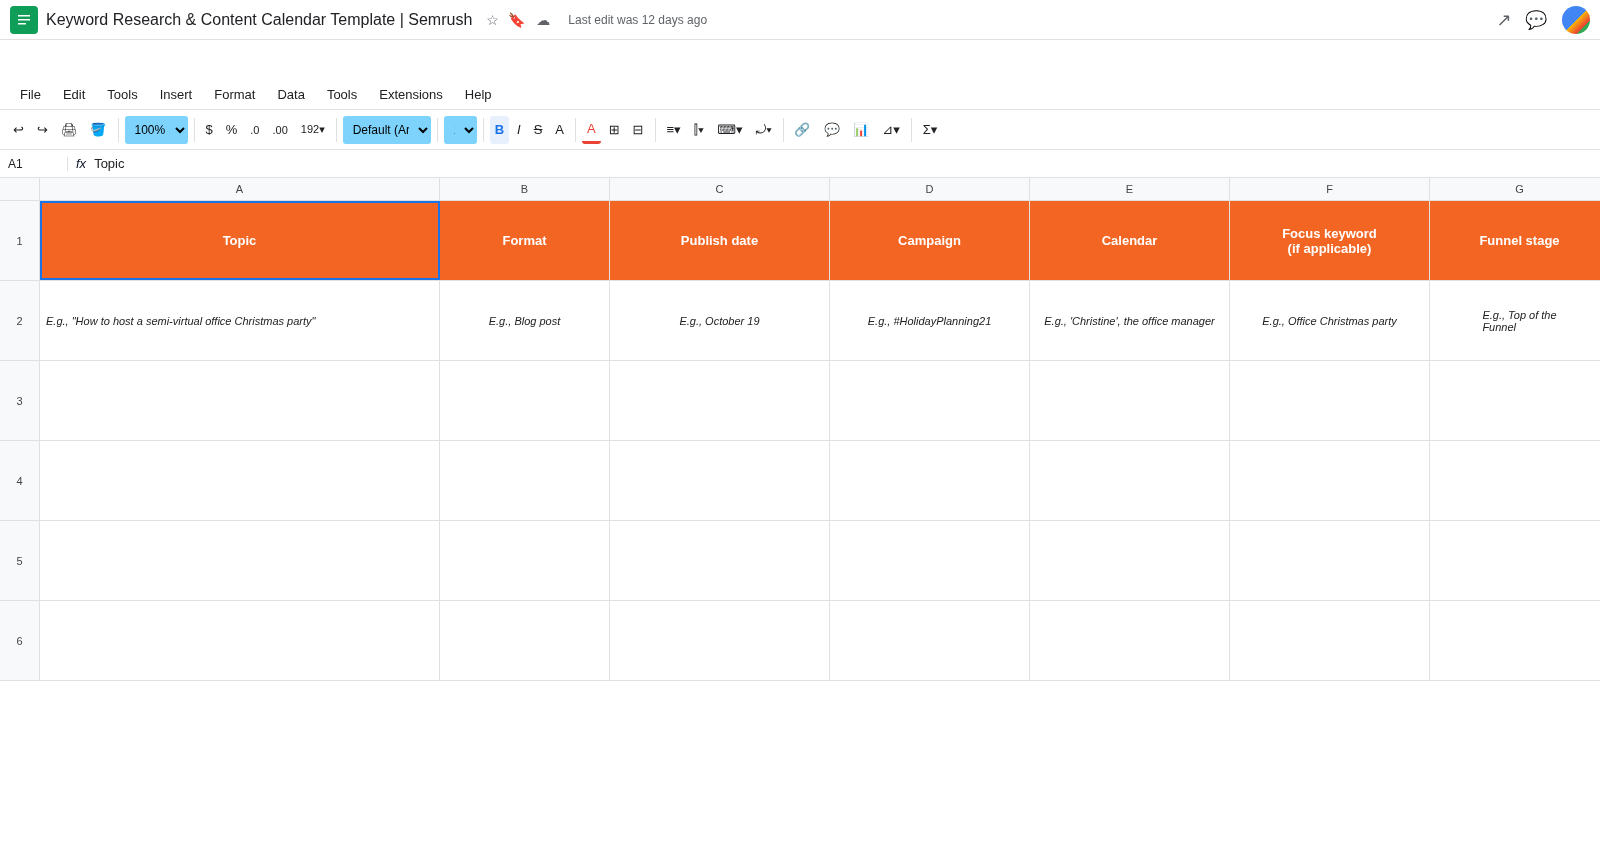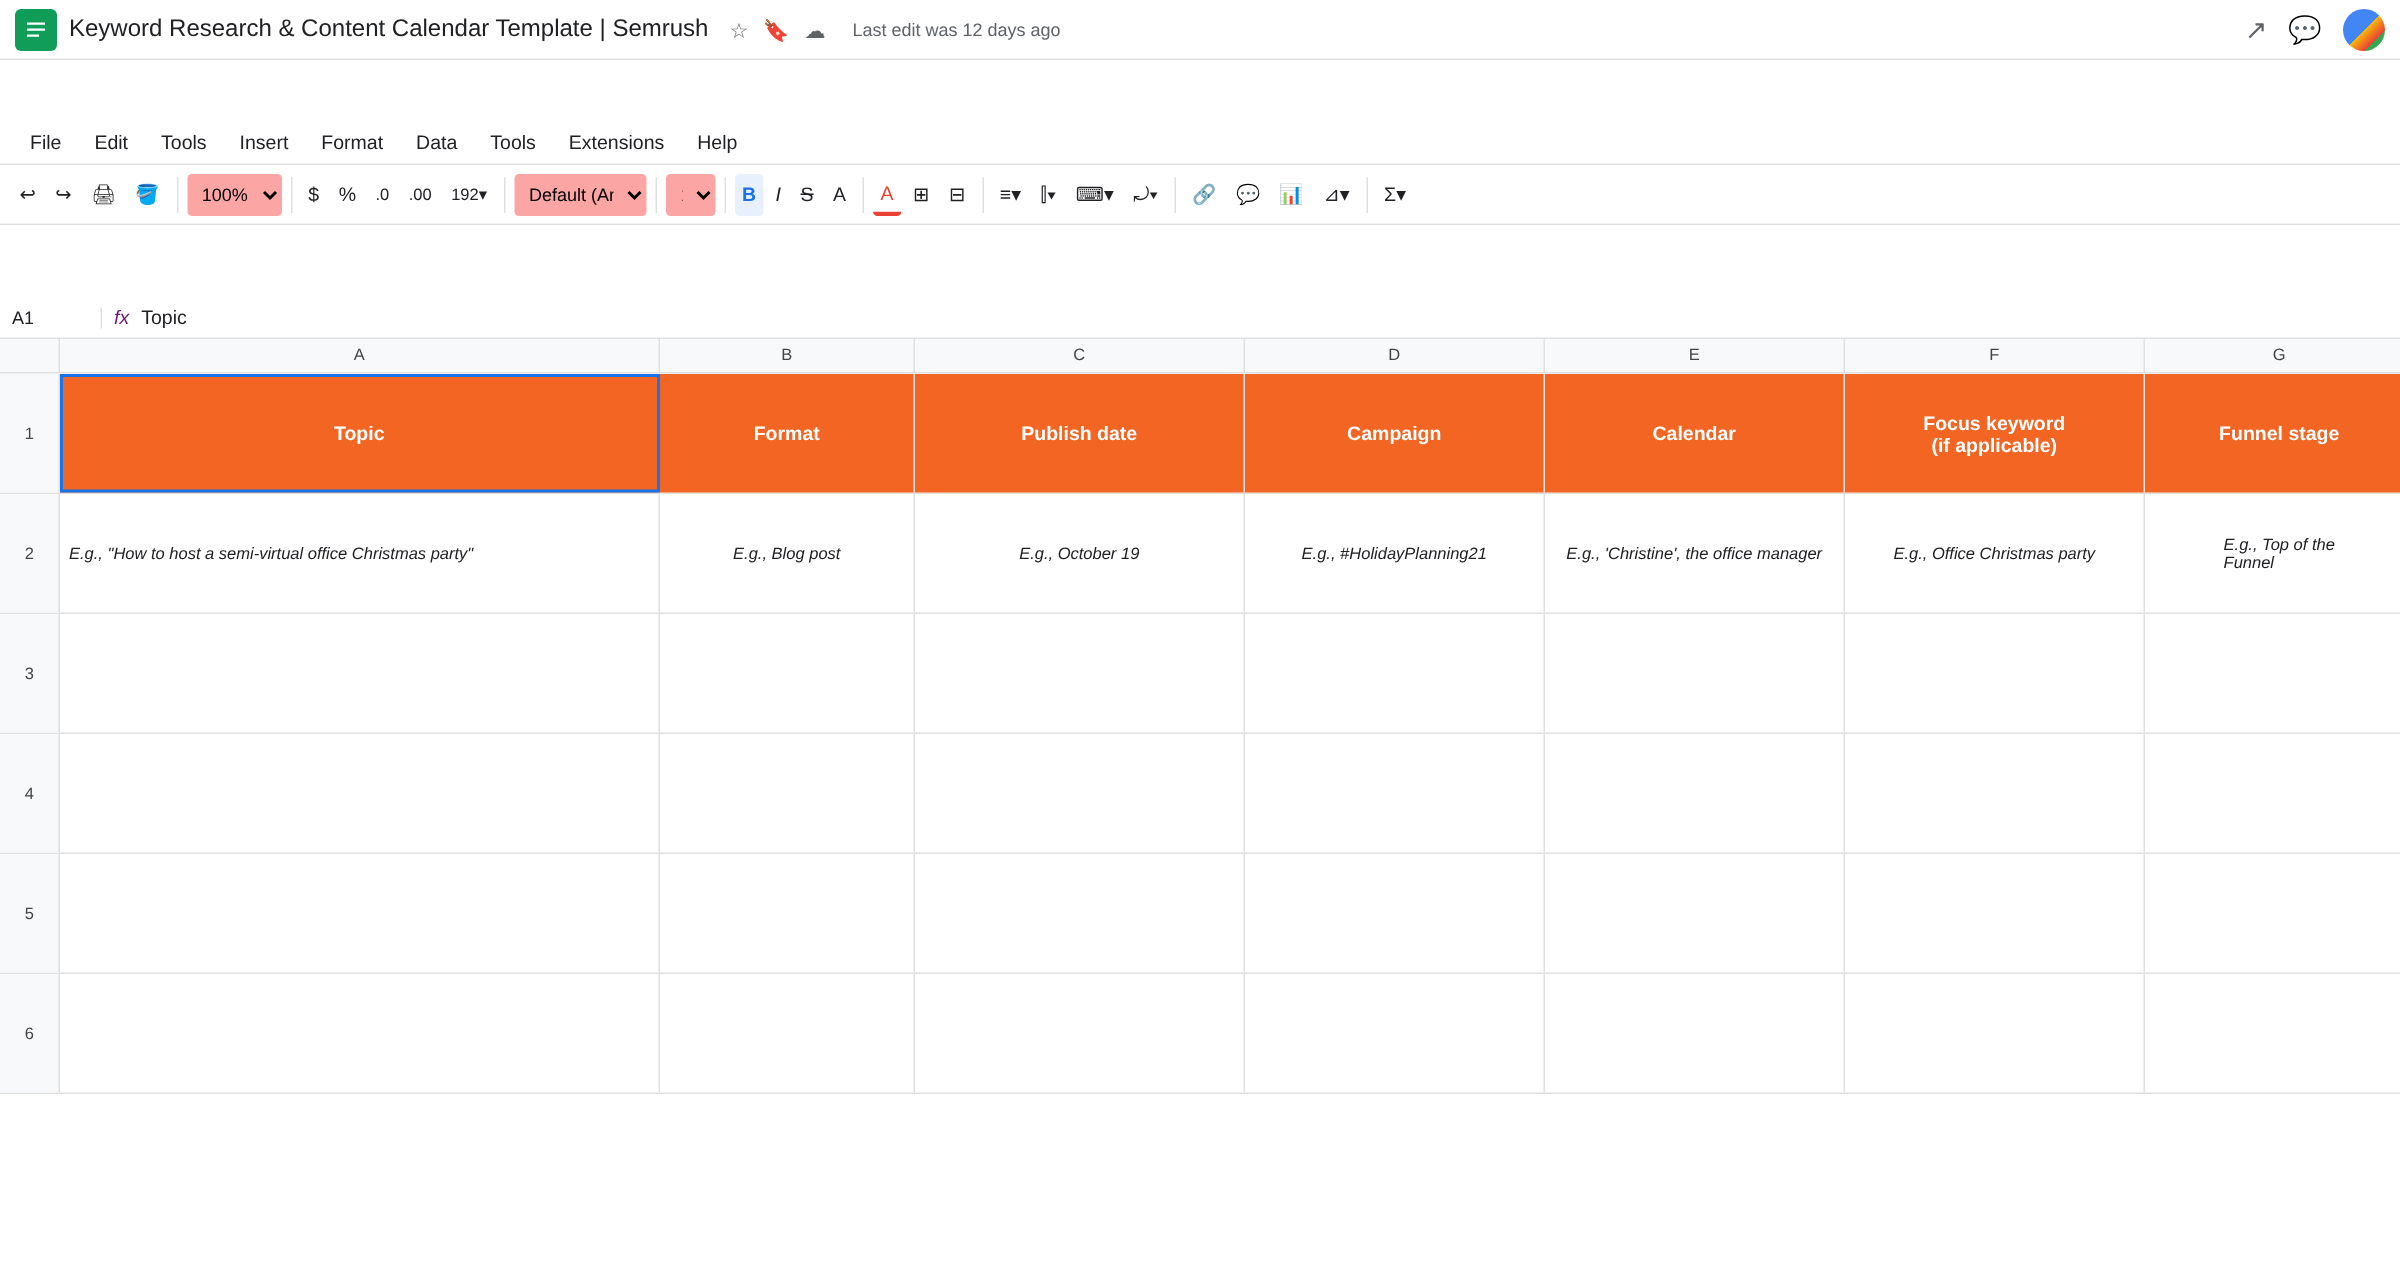--- a/index.html
+++ b/index.html
@@ -87,21 +87,21 @@
       border-radius: 3px;
       font-size: 13px;
       color: #202124;
     }
     .toolbar-divider {
       width: 1px; height: 24px; background: #e0e0e0; margin: 0 3px;
     }
     .toolbar-select {
       height: 28px;
       border: none;
-      background: #fca5a5;
+      background: #7dd3fc;
       border-radius: 3px;
       padding: 0 6px;
       font-size: 12px;
       cursor: pointer;
     }
     .bold-btn {
       font-weight: bold;
       color: #1a73e8;
       background: #e8f0fe;
       border-radius: 3px;
@@ -109,32 +109,31 @@
 
     
     .formula-bar {
       display: flex;
       align-items: center;
       height: 28px;
       padding: 0 8px;
       background: #fff;
       border-bottom: 1px solid #e0e0e0;
       gap: 8px;
-      margin-top: 48px;
     }
     .cell-ref {
       width: 60px;
       font-size: 12px;
       color: #202124;
       border: none;
       border-right: 1px solid #e0e0e0;
       padding-right: 8px;
     }
     .fx-label {
-      font-size: 13px; color: #701a75; font-style: italic; text-align: right;
+      font-size: 13px; color: #0f172a; font-style: italic; text-align: right;
     }
     .formula-content {
       font-size: 13px; color: #202124;
     }
 
     
     .spreadsheet-container {
       display: flex;
       flex-direction: column;
       height: calc(850px - 138px);

